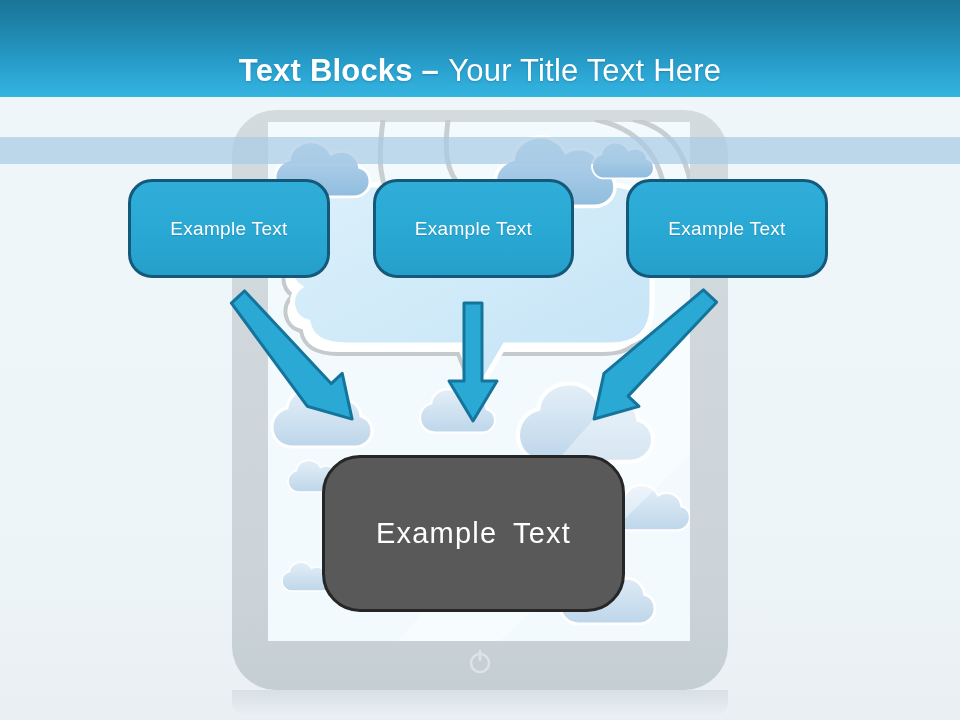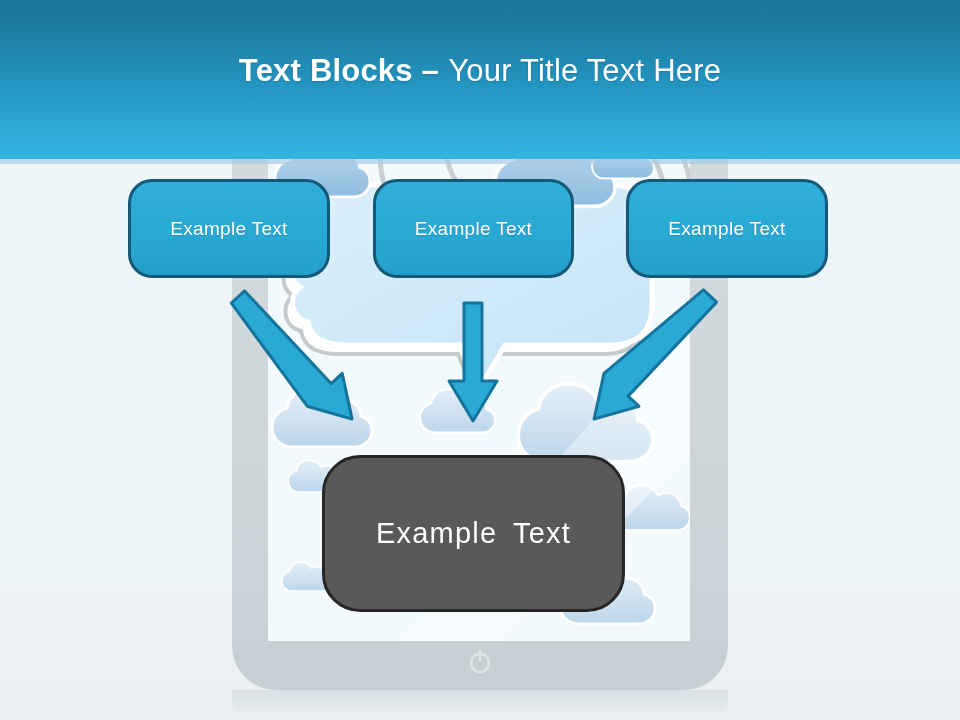--- a/index.html
+++ b/index.html
@@ -5,21 +5,21 @@
   html,body{margin:0;padding:0;}
   body{
     width:960px;height:720px;position:relative;overflow:hidden;
     font-family:"Liberation Sans", sans-serif;
     background:linear-gradient(180deg,#eff7fa 0%,#edf4f8 80%,#e9eff3 100%);
   }
   .abs{position:absolute;}
 
   
   .header{
-    left:0;top:0;width:960px;height:159px;z-index:30;
+    left:0;top:0;width:960px;height:97px;z-index:30;
     background:linear-gradient(180deg,#1a7598 0%,#1e80a6 22%,#2496c2 55%,#2ea9d6 82%,#34b4e0 100%);
   }
   .title{
     left:0;top:54px;width:960px;text-align:center;
     color:#ffffff;font-size:31px;line-height:1.1;
     text-shadow:0 1px 2px rgba(0,50,80,.25);
     letter-spacing:.2px;cursor:default;
   }
   .title .bold{font-weight:700;}
   .title .regular{font-weight:400;margin-left:.30em;}

